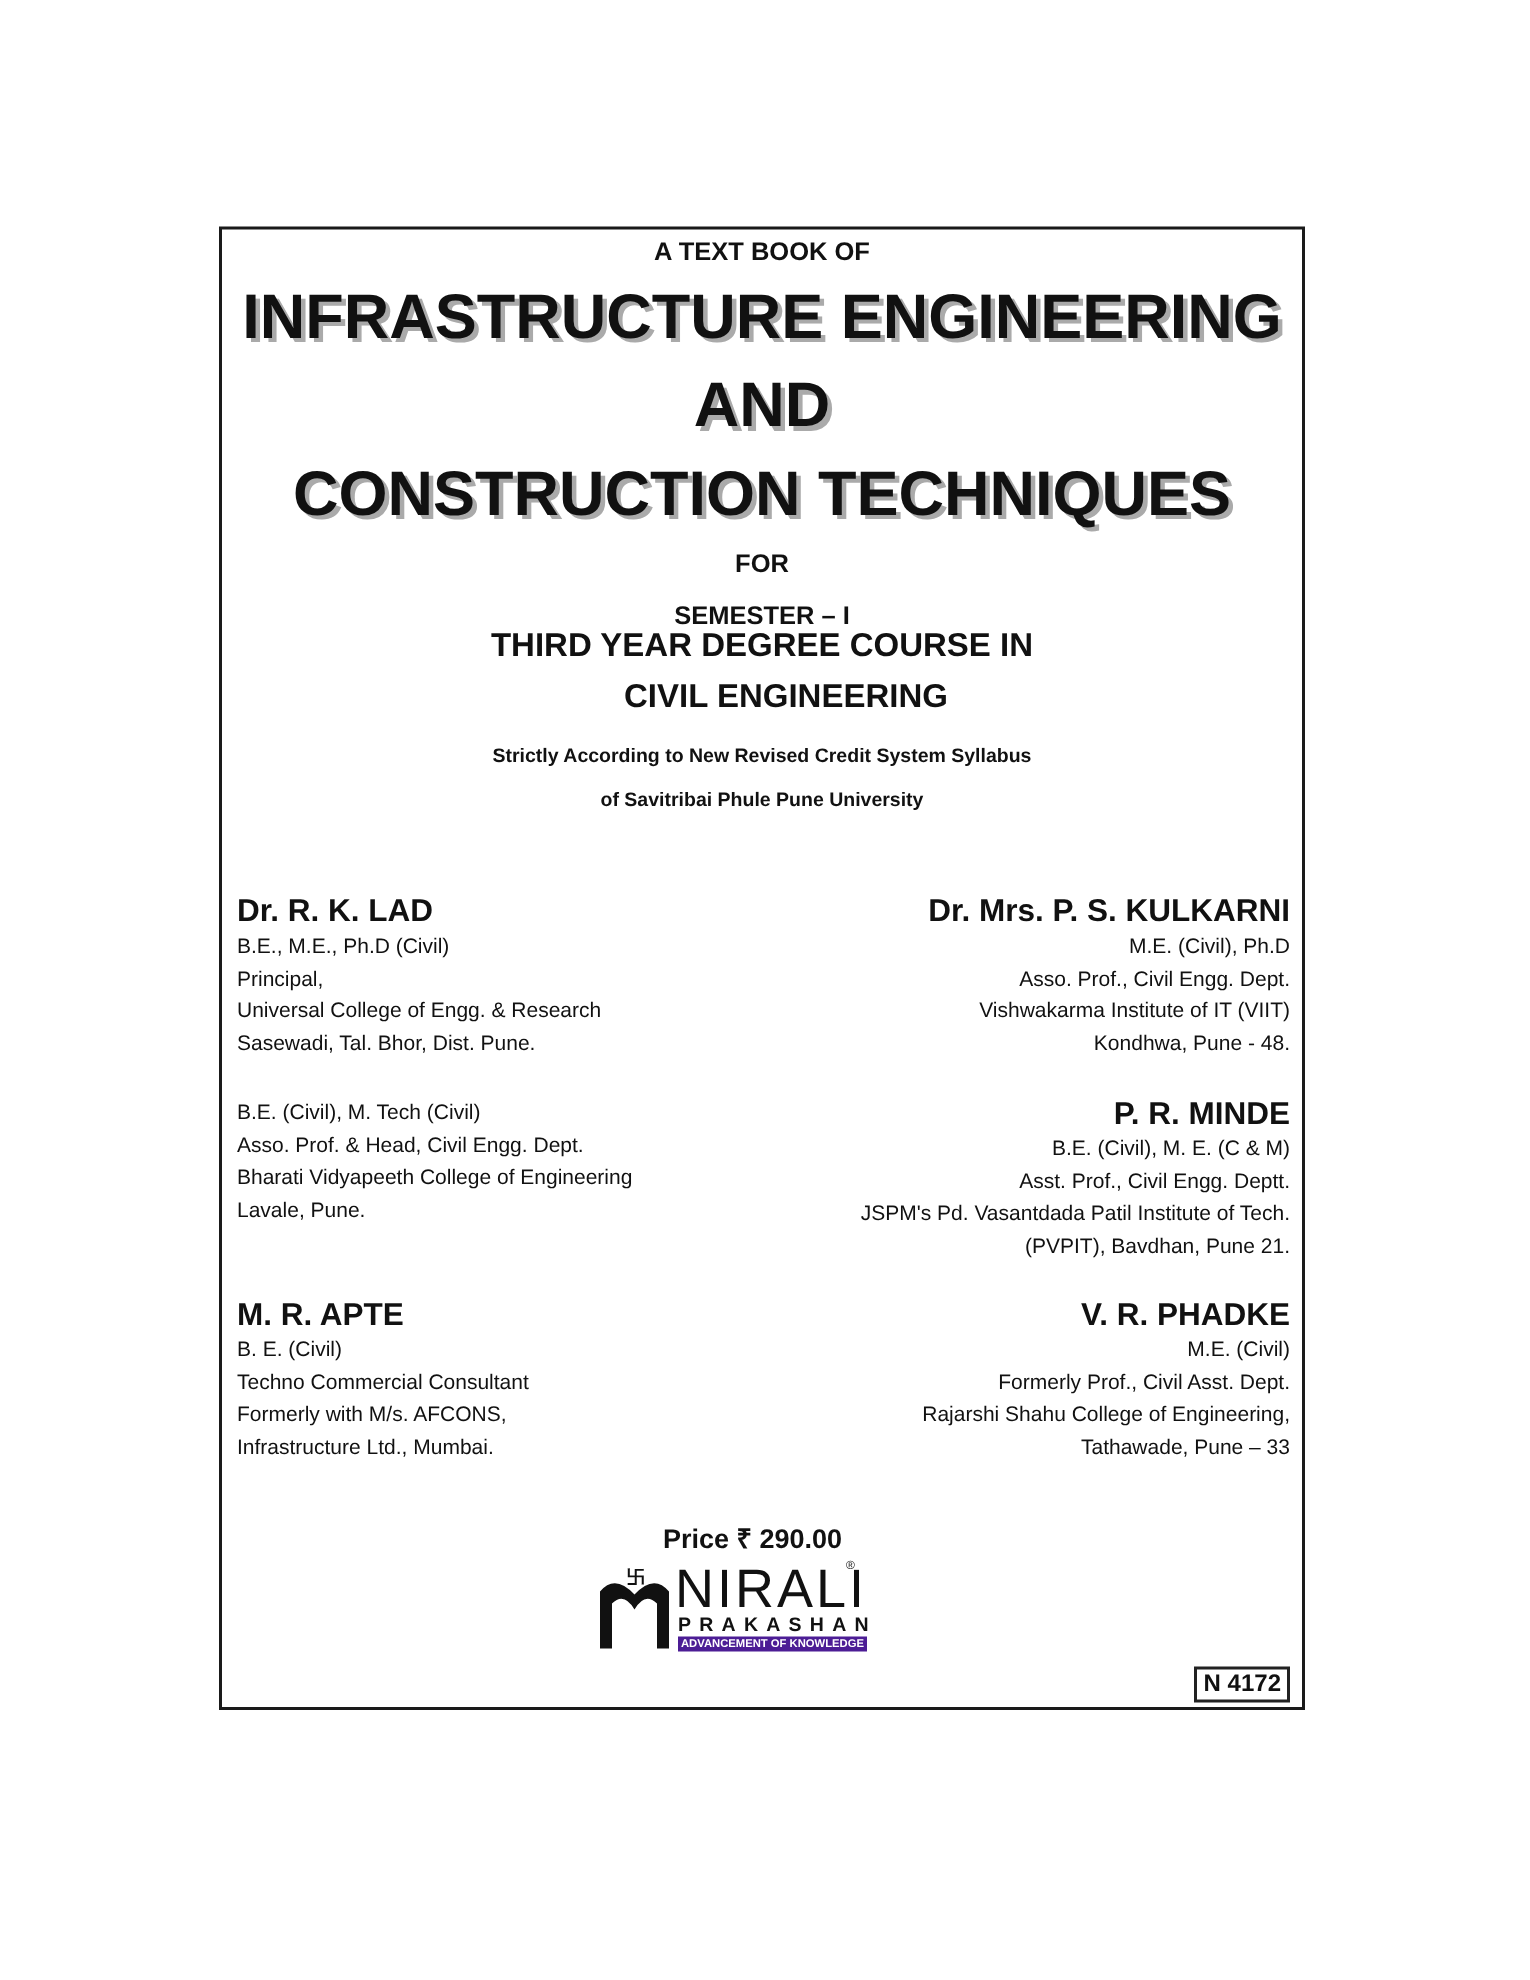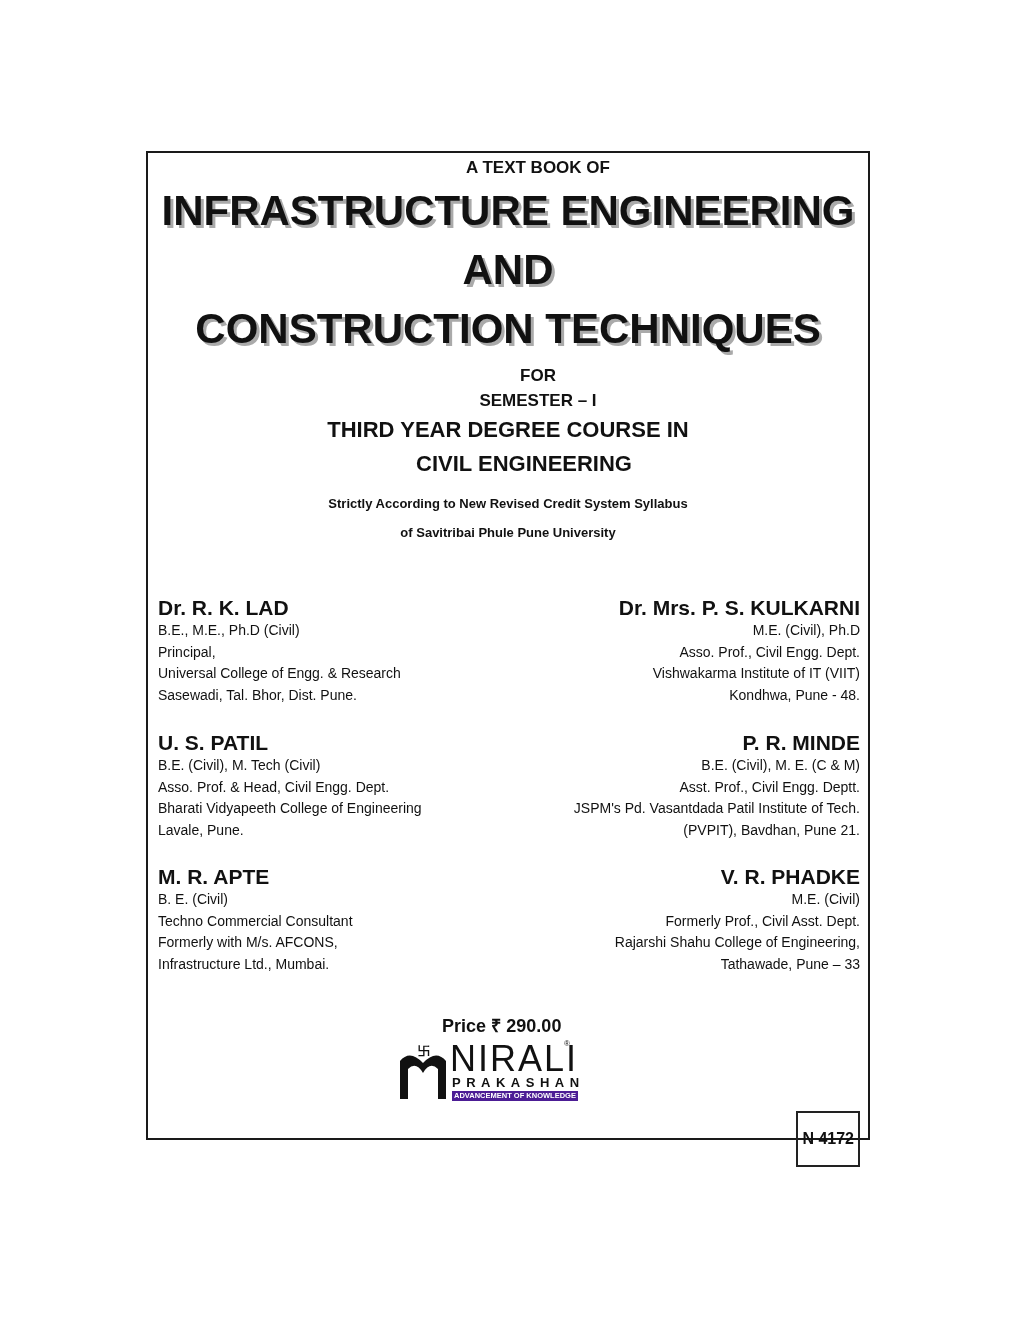--- a/index.html
+++ b/index.html
@@ -1,59 +1,58 @@
 <!DOCTYPE html>
 <html><head>
 <meta charset="utf-8">
 <style>
   html, body { margin:0; padding:0; background:#fff; }
   body { width:1020px; height:1320px; position:relative; font-family:"Liberation Sans", sans-serif; color:#111; }
   .frame { position:absolute; left:146px; top:151px; width:724px; height:989px; border:2px solid #1a1a1a; box-sizing:border-box; }
   .center { position:absolute; left:0; width:100%; text-align:center; }
-  .t-small { font-weight:bold; font-size:17px;padding-left:30px; }
+  .t-small { font-weight:bold; font-size:17px; }
   .t-big { font-weight:bold; font-size:42px; letter-spacing:0px; text-shadow:3px 3px 0 #aaa; }
   .t-mid { font-weight:bold; font-size:22px; }
   .t-syl { font-weight:bold; font-size:13px; }
   .author { position:absolute; font-size:14px; line-height:21.5px; }
   .author .name { font-weight:bold; font-size:21px; line-height:24px; }
   .right { text-align:right; }
-  .code { position:absolute; right:8px; top:958px; border:2px solid #222; font-weight:bold; font-size:16px; padding:17px 4px; }
+  .code { position:absolute; right:8px; top:958px; border:2px solid #222; font-weight:bold; font-size:16px; padding:1px 4px; }
   .logo { position:absolute; left:250px; top:888px; width:225px; height:60px; }
 </style>
 </head>
 <body>
 
 <div class="frame">
   <div class="center t-small" style="top:5px;">A TEXT BOOK OF</div>
   <div class="center t-big" style="top:34px;">INFRASTRUCTURE ENGINEERING</div>
   <div class="center t-big" style="top:93px;">AND</div>
   <div class="center t-big" style="top:152px;">CONSTRUCTION TECHNIQUES</div>
   <div class="center t-small" style="top:213px;">FOR</div>
-  <div class="center t-small" style="top:238px;text-align:center;">SEMESTER – I</div>
+  <div class="center t-small" style="top:248px;text-align:center;">SEMESTER – I</div>
   <div class="center t-mid" style="top:264px;">THIRD YEAR DEGREE COURSE IN</div>
   <div class="center t-mid" style="top:298px;padding-left:16px;">CIVIL ENGINEERING</div>
   <div class="center t-syl" style="top:343px;">Strictly According to New Revised Credit System Syllabus</div>
   <div class="center t-syl" style="top:372px;">of Savitribai Phule Pune University</div>
 
   <div class="author" style="left:10px;top:443px;">
     <div class="name">Dr. R. K. LAD</div>
     <div>B.E., M.E., Ph.D (Civil)</div>
     <div>Principal,</div>
     <div>Universal College of Engg. &amp; Research</div>
     <div>Sasewadi, Tal. Bhor, Dist. Pune.</div>
   </div>
   <div class="author right" style="right:8px;top:443px;margin-left:44px;">
     <div class="name">Dr. Mrs. P. S. KULKARNI</div>
     <div>M.E. (Civil), Ph.D</div>
     <div>Asso. Prof., Civil Engg. Dept.</div>
     <div>Vishwakarma Institute of IT (VIIT)</div>
     <div>Kondhwa, Pune - 48.</div>
   </div>
   <div class="author" style="left:10px;top:578px;">
-    <div class="name">U. S. PATIL</div>
     <div>B.E. (Civil), M. Tech (Civil)</div>
     <div>Asso. Prof. &amp; Head, Civil Engg. Dept.</div>
     <div>Bharati Vidyapeeth College of Engineering</div>
     <div>Lavale, Pune.</div>
   </div>
   <div class="author right" style="right:8px;top:578px;">
     <div class="name">P. R. MINDE</div>
     <div>B.E. (Civil), M. E. (C &amp; M)</div>
     <div>Asst. Prof., Civil Engg. Deptt.</div>
     <div>JSPM's Pd. Vasantdada Patil Institute of Tech.</div>

